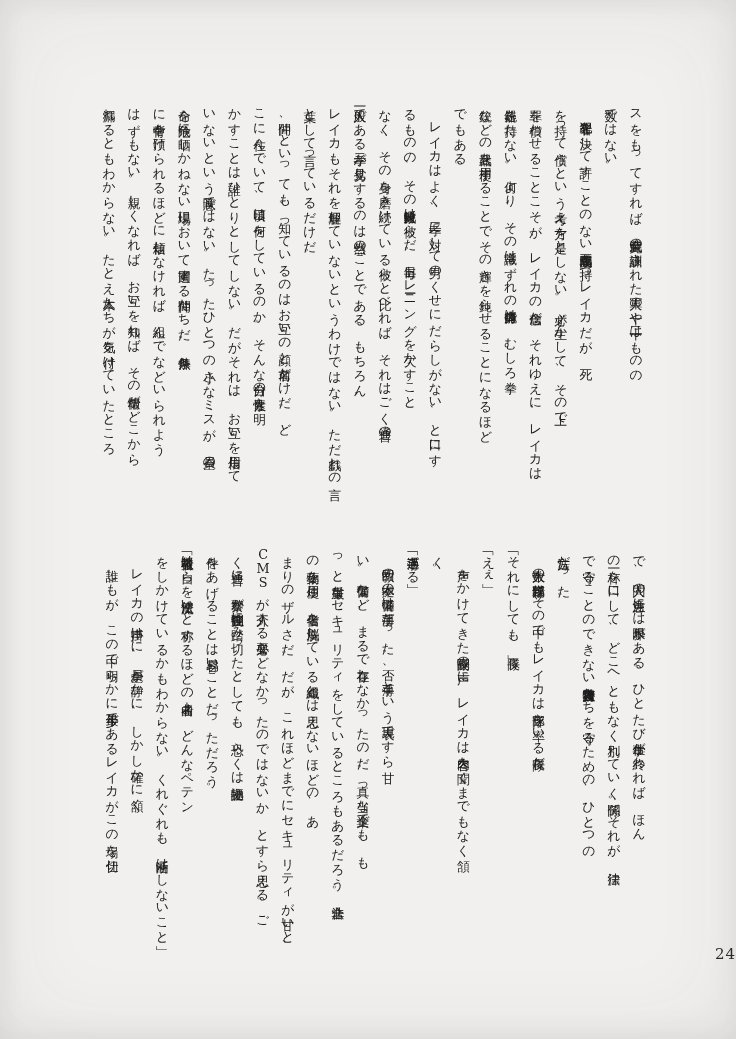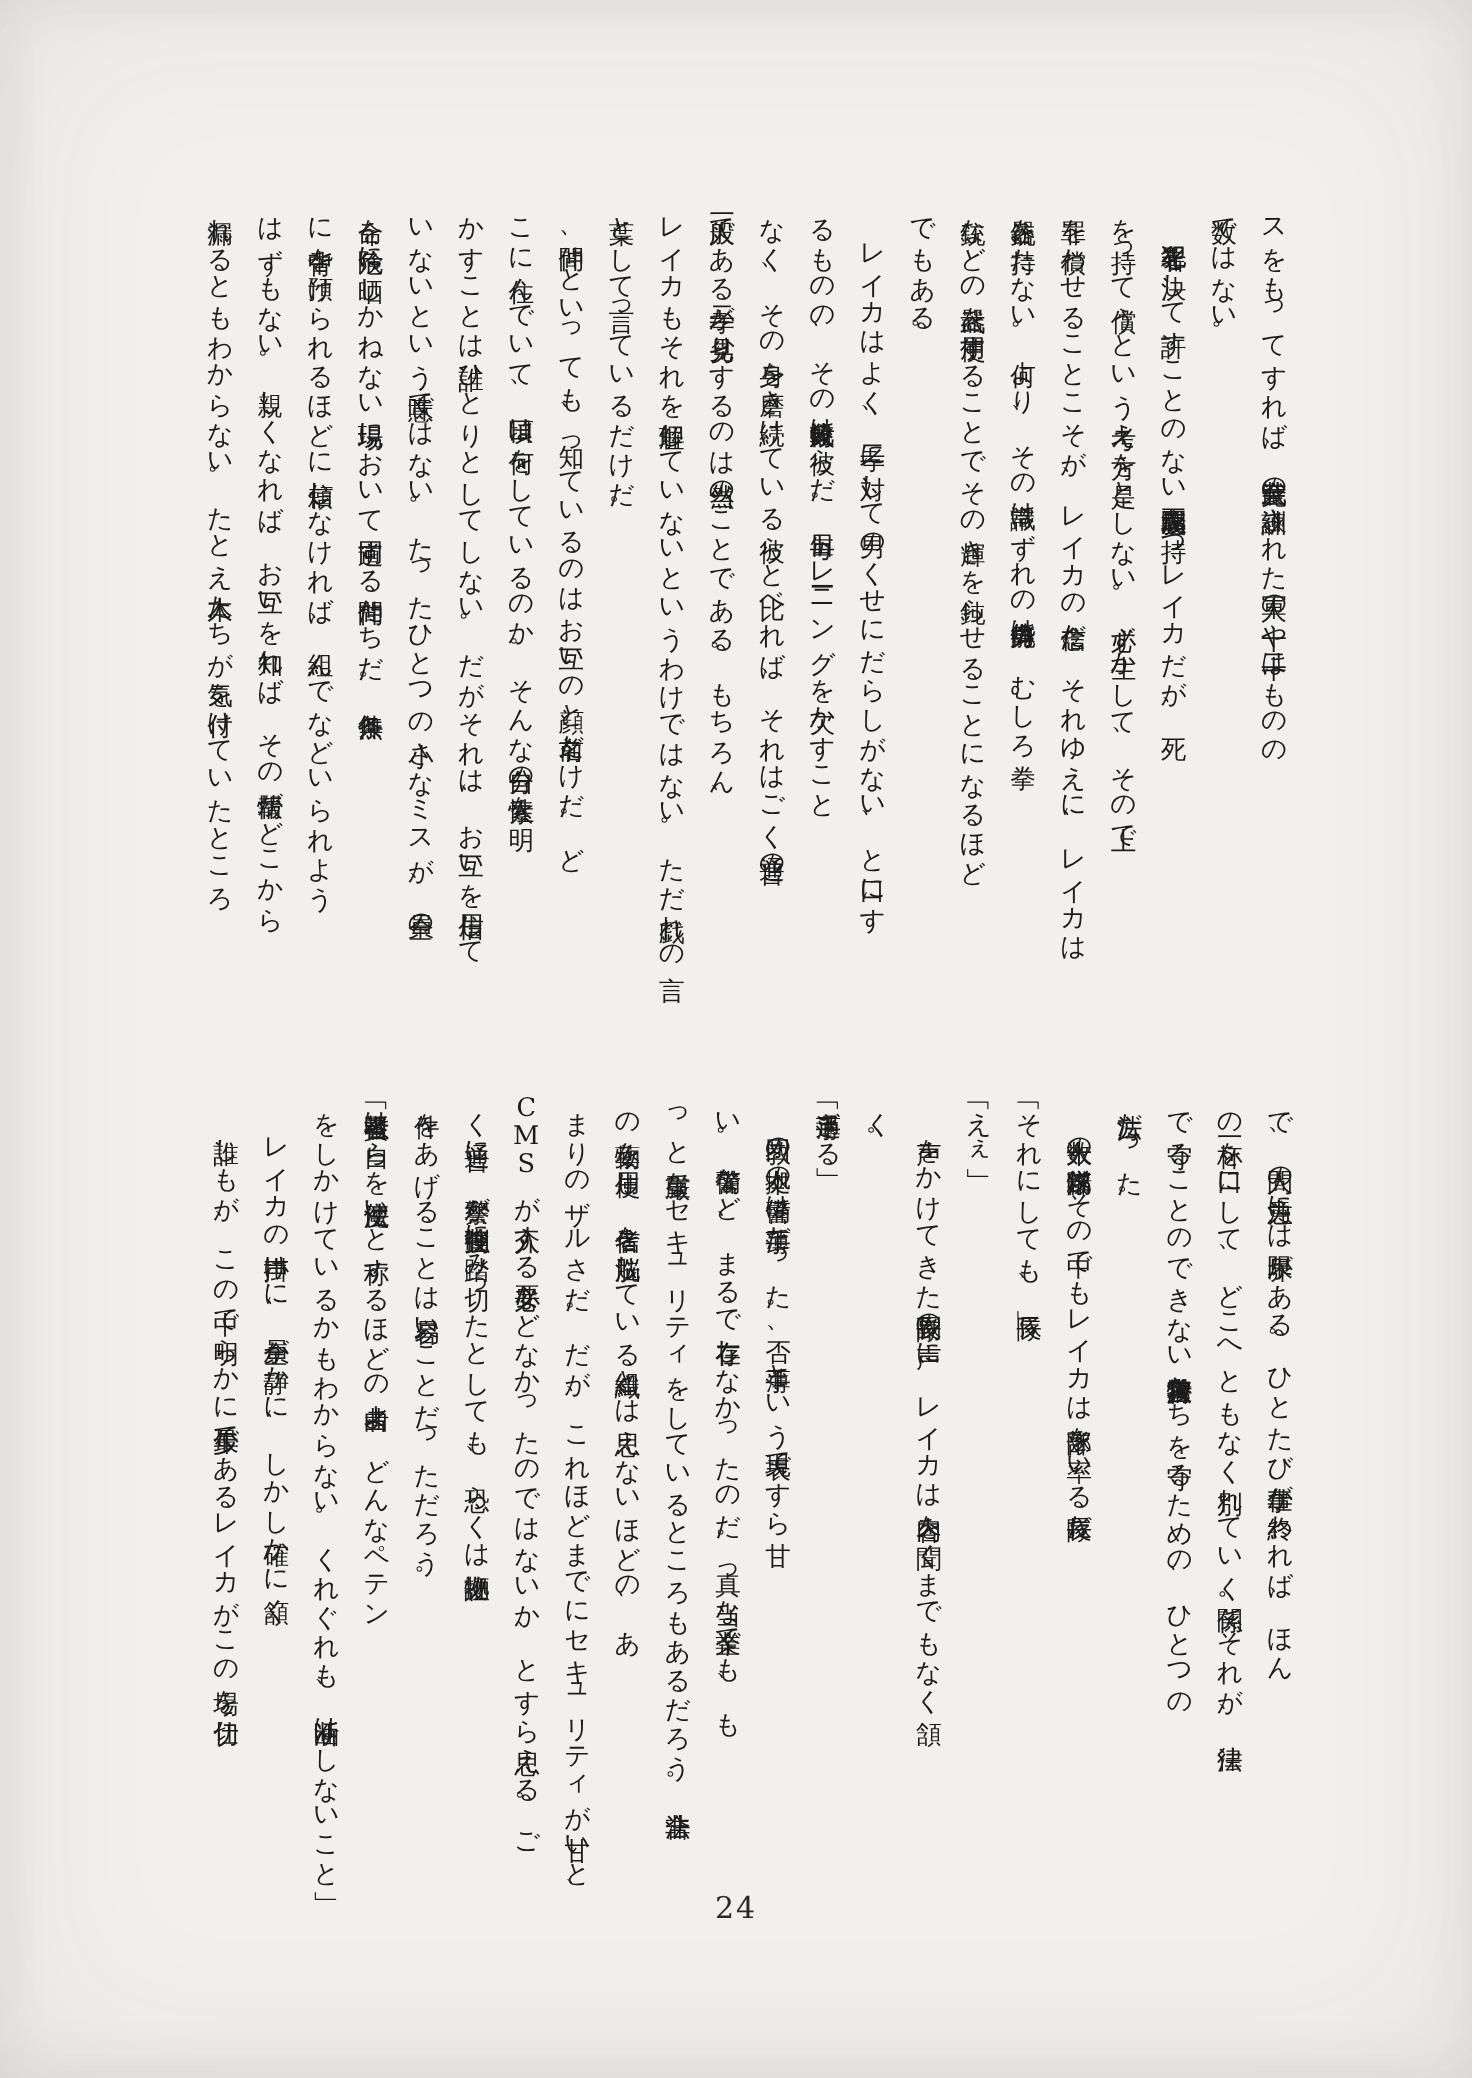--- a/index.html
+++ b/index.html
@@ -44,21 +44,21 @@
   }
   .upright {
     text-orientation: upright;
     letter-spacing: -1px;
   }
   .page-number {
     position: absolute;
     left: 0;
     top: 945px;
     width: 736px;
-    text-align: center;
+    text-align: right;
     font-size: 15px;
     letter-spacing: 1px;
     color: #2a2a2a;
   }
 </style>
 </head>
 <body>
 
 <div class="page">
   <div class="text-block block-upper">

